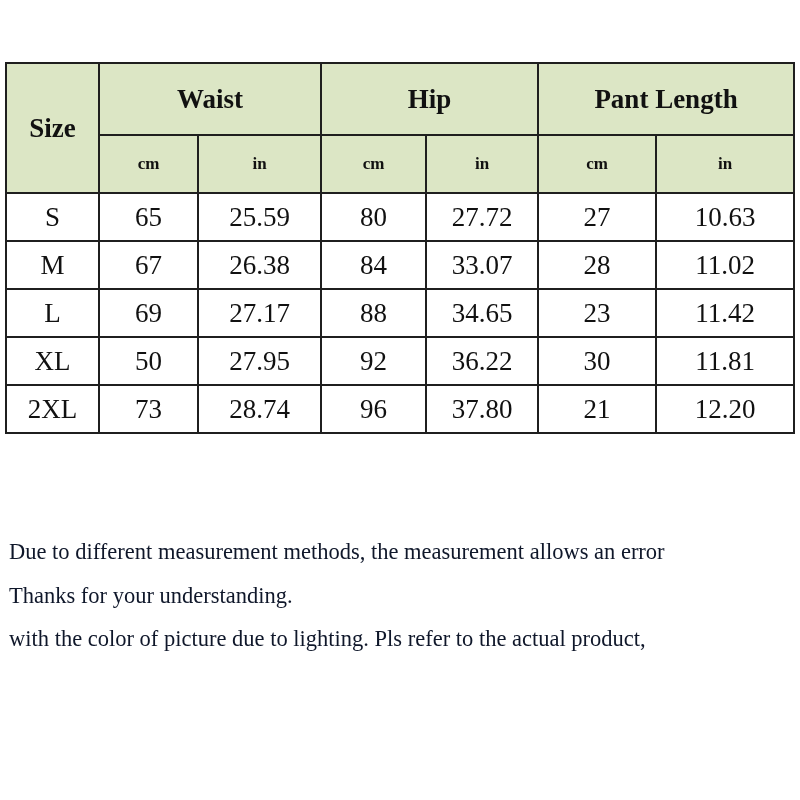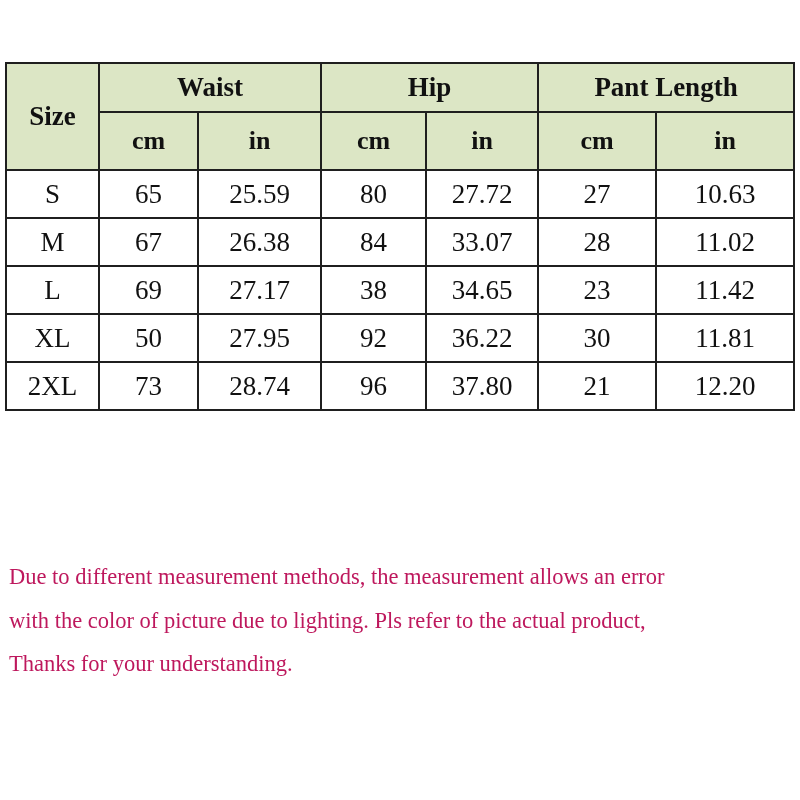--- a/index.html
+++ b/index.html
@@ -26,34 +26,34 @@
     text-align: center;
     vertical-align: middle;
     overflow: hidden;
     white-space: nowrap;
   }
   table.size-chart th {
     background: #dce6c5;
     font-weight: bold;
     font-size: 27px;
   }
-  tr.group-row th { height: 49px; }
-  tr.unit-row th { height: 58px; font-size: 26px; }
+  tr.group-row th { height: 72px; }
+  tr.unit-row th { height: 58px; font-size: 17px; }
   tr.data-row td {
     height: 48px;
     font-size: 27px;
     font-weight: normal;
     background: #ffffff;
   }
   .disclaimer {
     position: absolute;
     left: 9px;
-    top: 555px;
+    top: 530px;
     width: 782px;
-    color: #be185d;
+    color: #0f172a;
     font-size: 22.5px;
     line-height: 43.5px;
     font-family: "Liberation Serif", serif;
   }
   .disclaimer div { white-space: nowrap; }
 </style>
 </head>
 <body>
 
 <div class="page">
@@ -99,21 +99,21 @@
         <td>26.38</td>
         <td>84</td>
         <td>33.07</td>
         <td>28</td>
         <td>11.02</td>
       </tr>
       <tr class="data-row">
         <td>L</td>
         <td>69</td>
         <td>27.17</td>
-        <td>38</td>
+        <td>88</td>
         <td>34.65</td>
         <td>23</td>
         <td>11.42</td>
       </tr>
       <tr class="data-row">
         <td>XL</td>
         <td>50</td>
         <td>27.95</td>
         <td>92</td>
         <td>36.22</td>
@@ -127,17 +127,17 @@
         <td>96</td>
         <td>37.80</td>
         <td>21</td>
         <td>12.20</td>
       </tr>
     </tbody>
   </table>
 
   <div class="disclaimer">
     <div>Due to different measurement methods, the measurement allows an error</div>
+    <div>Thanks for your understanding.</div>
     <div>with the color of picture due to lighting. Pls refer to the actual product,</div>
-    <div>Thanks for your understanding.</div>
   </div>
 
 </div>
 
 </body></html>

